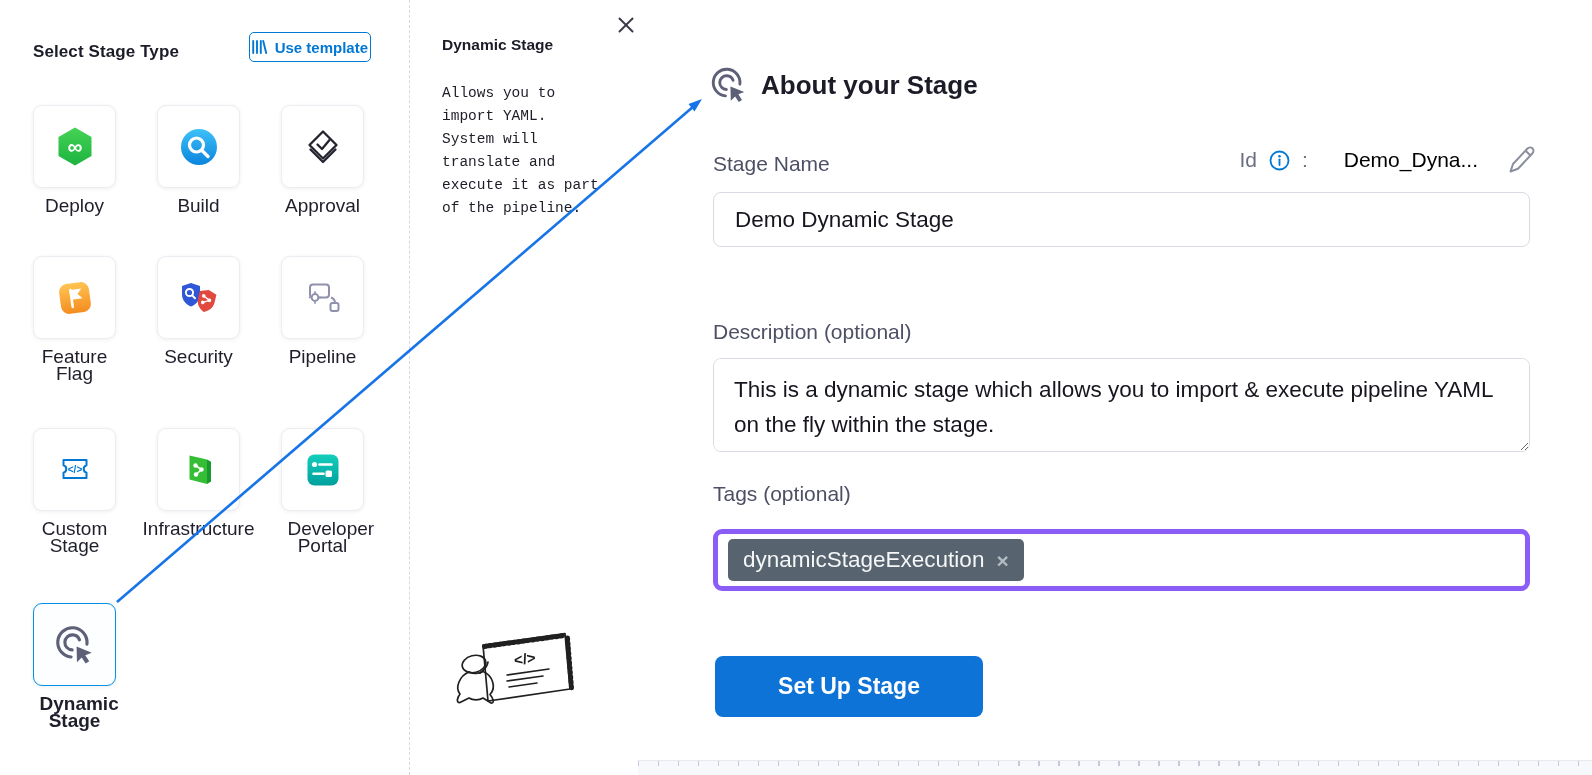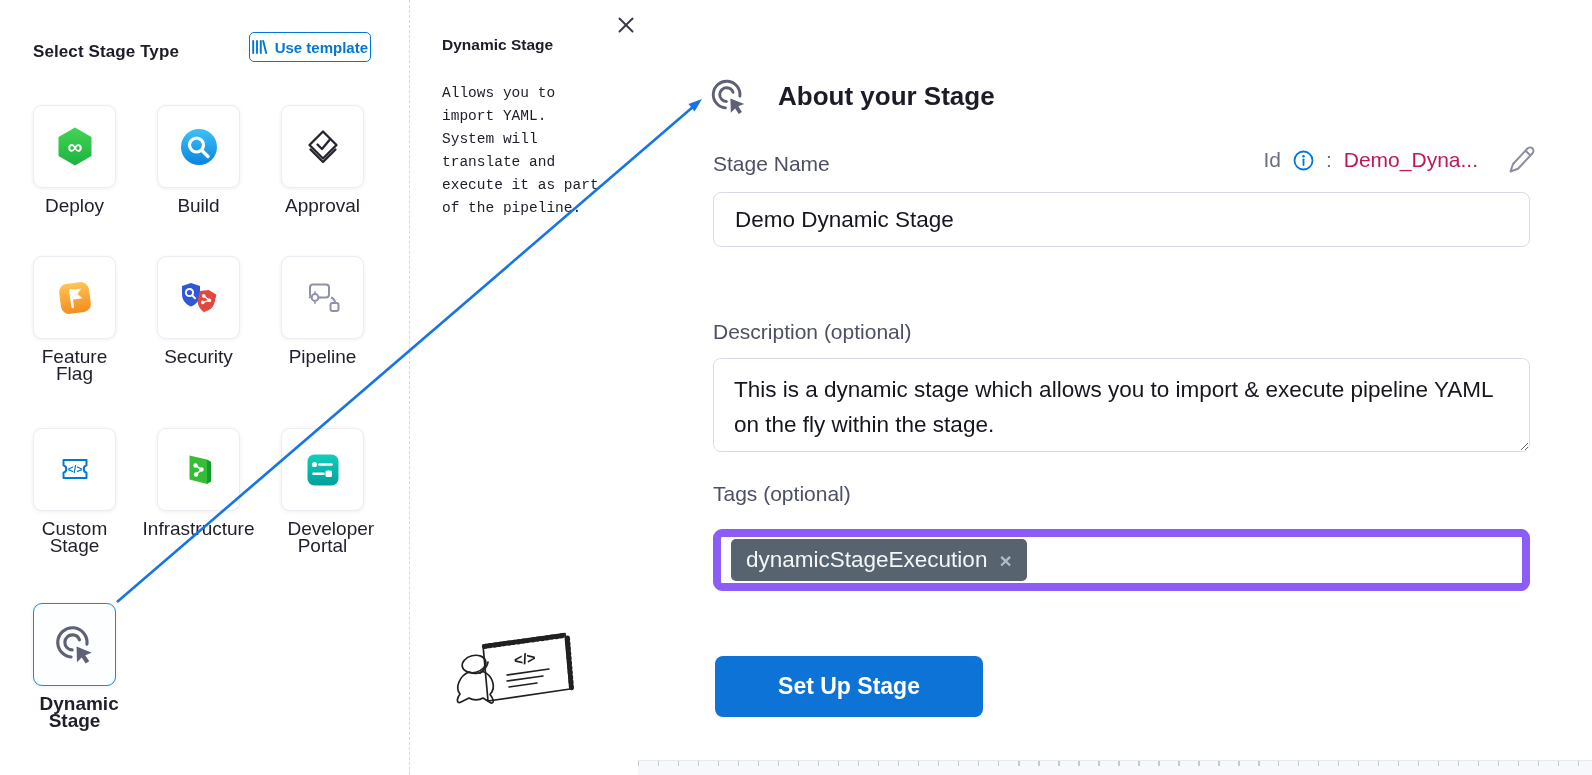--- a/index.html
+++ b/index.html
@@ -23,33 +23,33 @@
   
   .help-panel{position:absolute;left:411px;top:0;width:229px;height:775px;background:#fff;}
   .hp-close{position:absolute;left:205px;top:16px;width:20px;height:20px;background:none;border:none;padding:0;cursor:pointer;}
   .hp-title{position:absolute;left:31px;top:36px;font-size:15.5px;font-weight:700;color:#1c1c28;}
   .hp-body{position:absolute;left:31px;top:82px;width:160px;font-size:14.5px;line-height:23px;color:#1d1d28;font-family:Liberation Mono, monospace;}
   .hp-illustration{position:absolute;left:36px;top:630px;}
 
   
   .form-panel{position:absolute;left:640px;top:0;width:952px;height:775px;background:#fff;}
   .about-heading{position:absolute;left:68px;top:64px;display:flex;align-items:center;gap:11px;}
-  .about-heading h1{margin:17px;font-size:26px;font-weight:700;color:#1c1c28;}
+  .about-heading h1{margin:0;font-size:26px;font-weight:700;color:#1c1c28;}
   .fieldlabel{font-size:21px;font-weight:500;color:#4d5065;}
   .name-row{position:absolute;left:73px;top:144px;width:823px;display:flex;justify-content:space-between;align-items:flex-end;}
   .id-group{display:flex;align-items:center;gap:12px;}
   .id-label{font-size:21px;color:#6c6e83;}
   .id-sep{font-size:21px;color:#6c6e83;}
-  .id-value{font-size:21px;font-weight:500;color:#be185d;cursor:pointer;}
+  .id-value{font-size:21px;font-weight:500;color:#000000;cursor:pointer;margin-left:24px;}
   .edit-btn{background:none;border:none;padding:0;margin-left:16px;cursor:pointer;line-height:0;}
   .text-input{position:absolute;left:73px;top:192px;width:817px;height:55px;box-sizing:border-box;border:1px solid #d9dbe4;border-radius:8px;padding:0 21px;font-size:22.5px;color:#16161f;font-family:inherit;background:#fff;outline:none;}
   .desc-label{position:absolute;left:73px;top:320px;}
   .desc-area{position:absolute;left:73px;top:358px;width:817px;height:94px;box-sizing:border-box;border:1px solid #d9dbe4;border-radius:8px;padding:13px 20px;font-size:22.5px;line-height:35px;color:#16161f;font-family:inherit;background:#fff;outline:none;}
   .tags-label{position:absolute;left:73px;top:482px;}
-  .tags-field{position:absolute;left:73px;top:529px;width:817px;height:62px;box-sizing:border-box;border:8px solid #8b5cf6;border-radius:9px;background:#fff;display:flex;align-items:center;padding:0 10px;cursor:text;}
+  .tags-field{position:absolute;left:73px;top:529px;width:817px;height:62px;box-sizing:border-box;border:5px solid #8b5cf6;border-radius:9px;background:#fff;display:flex;align-items:center;padding:0 10px;cursor:text;}
   .tag-chip{display:flex;align-items:center;gap:12px;height:42px;padding:0 15px;background:#57636e;border-radius:5px;color:#f4f6f7;font-size:22.5px;}
   .tag-x{color:#b3bbc2;font-size:21px;font-weight:700;cursor:pointer;line-height:1;}
   .setup-btn{position:absolute;left:75px;top:656px;width:268px;height:61px;background:#0d73d6;border:none;border-radius:8px;color:#fff;font-size:23px;font-weight:600;font-family:inherit;cursor:pointer;}
 
   
   .canvas-strip{position:absolute;left:638px;right:0;bottom:0;height:14px;background:#f7f8fb;border-top:1px solid #e7e9ef;background-image:repeating-linear-gradient(90deg,#c6cad6 0 1.5px,transparent 1.5px 20px);background-size:100% 5px;background-repeat:no-repeat;}
   .arrow-overlay{position:absolute;left:0;top:0;pointer-events:none;z-index:6;}
   .sliver-top{position:absolute;left:0;top:21px;width:9px;height:21px;background:#17191d;border-radius:0 3px 3px 0;}
   .sliver-bottom{position:absolute;left:0;top:737px;width:6px;height:19px;background:#2f3136;border-radius:0 3px 3px 0;}
 </style>

